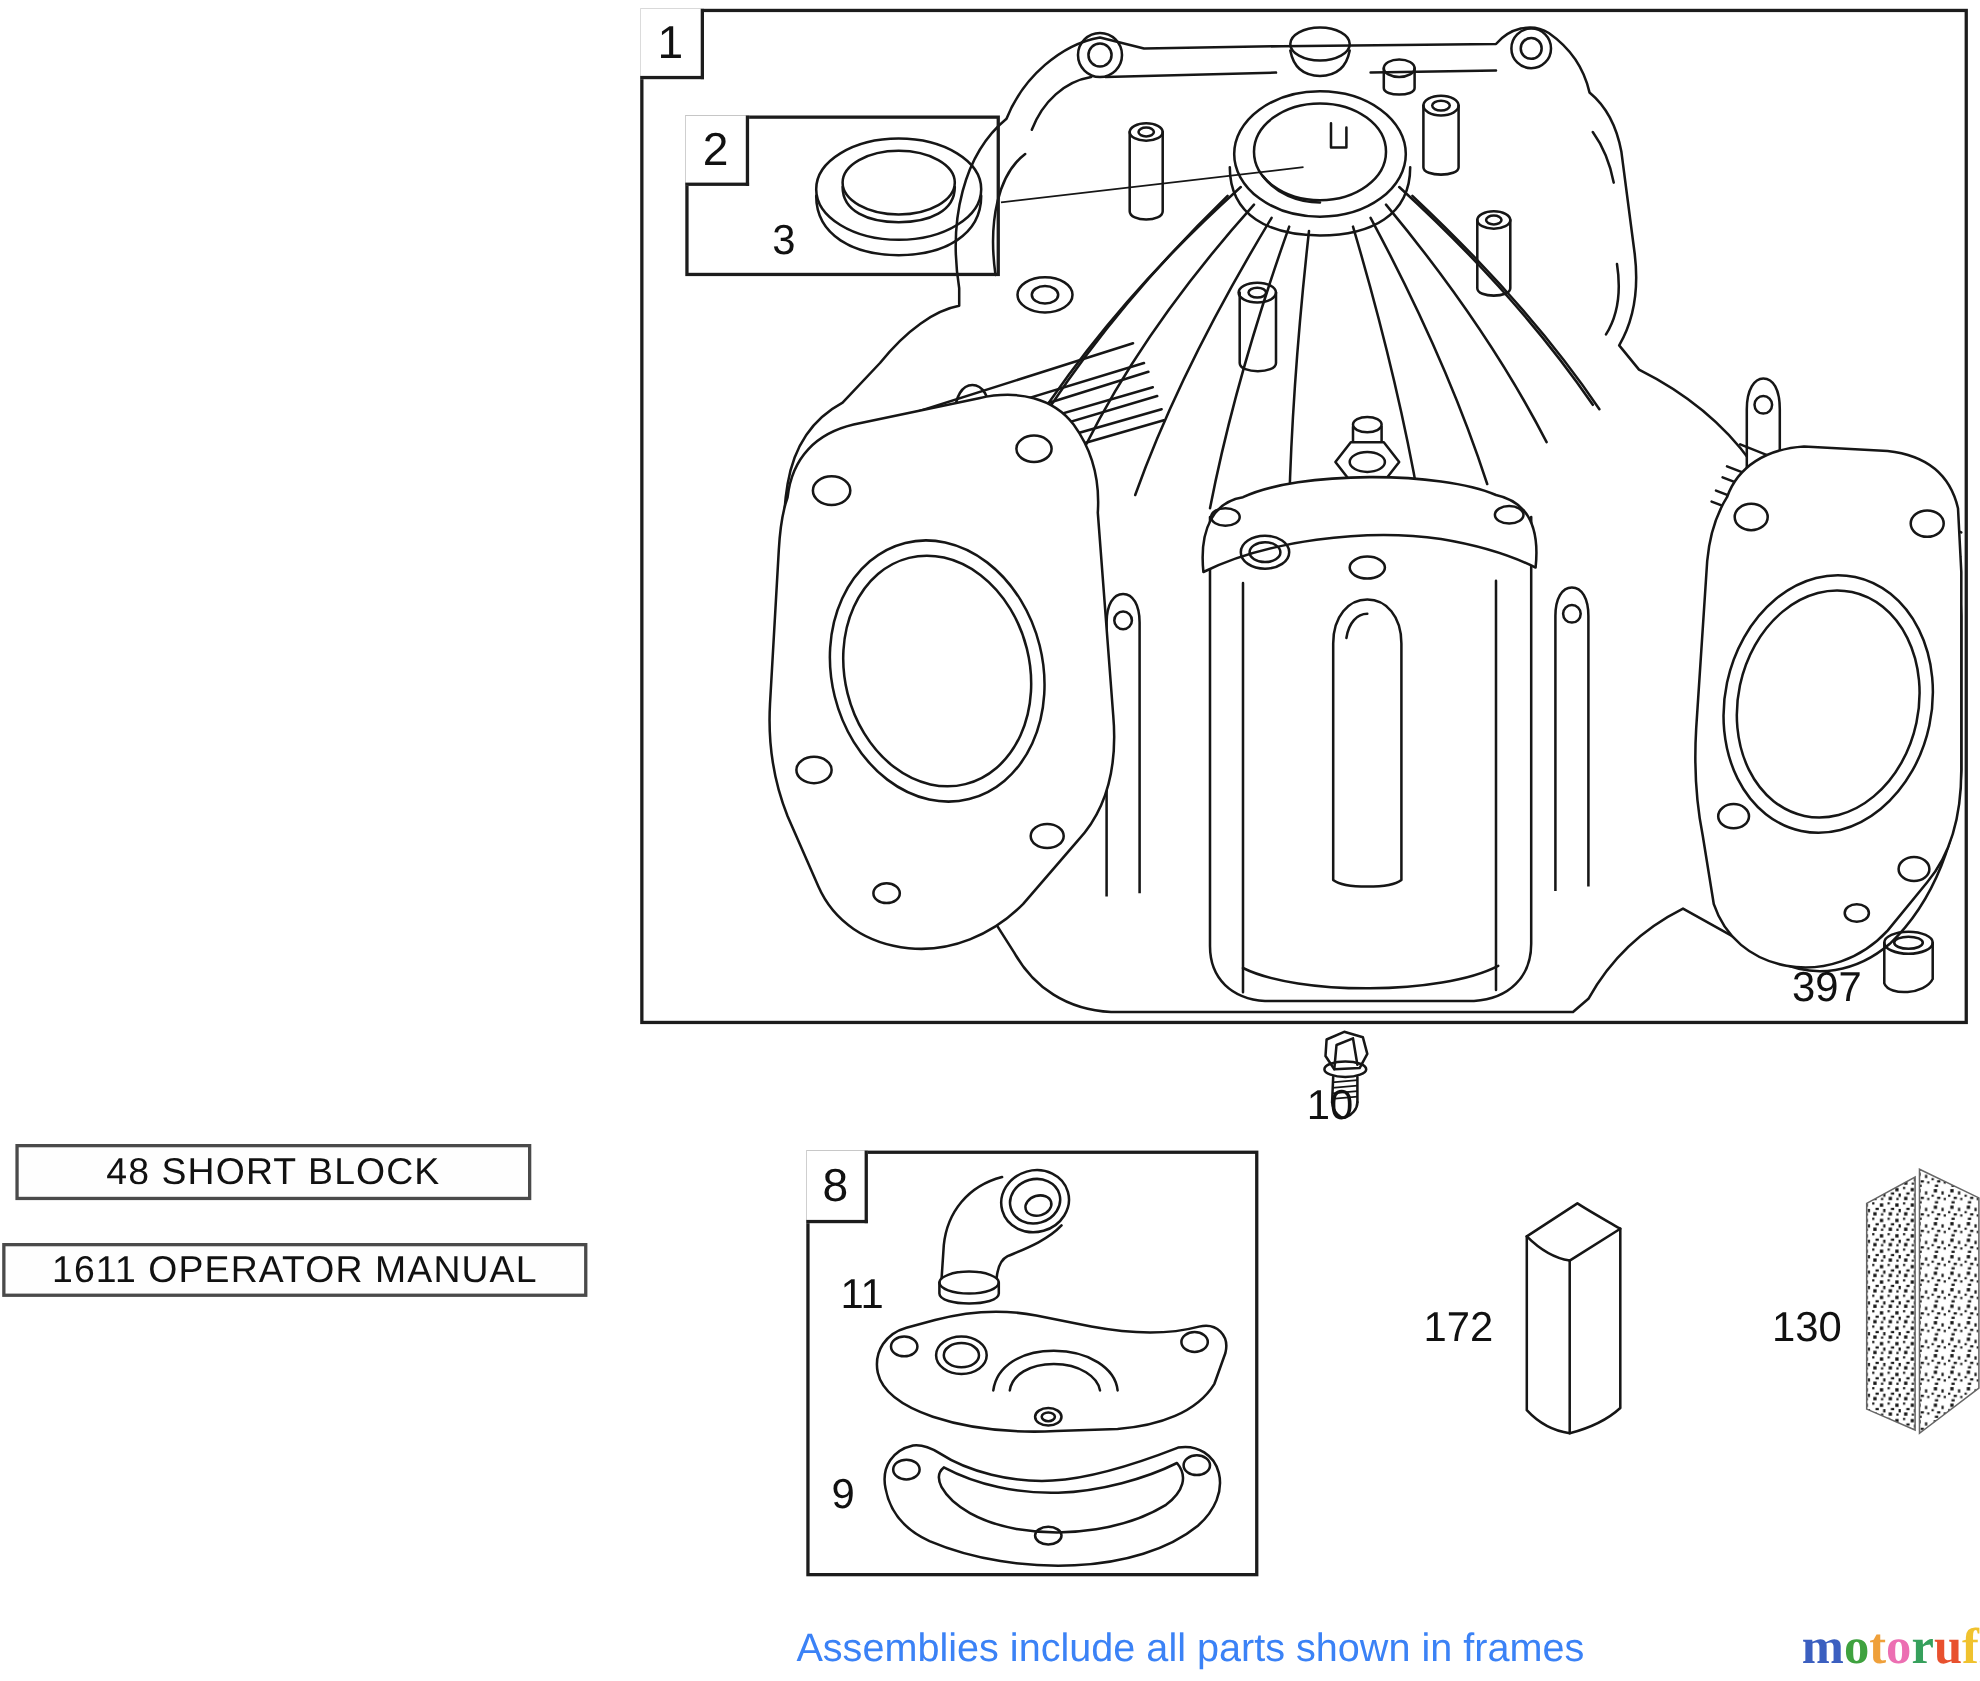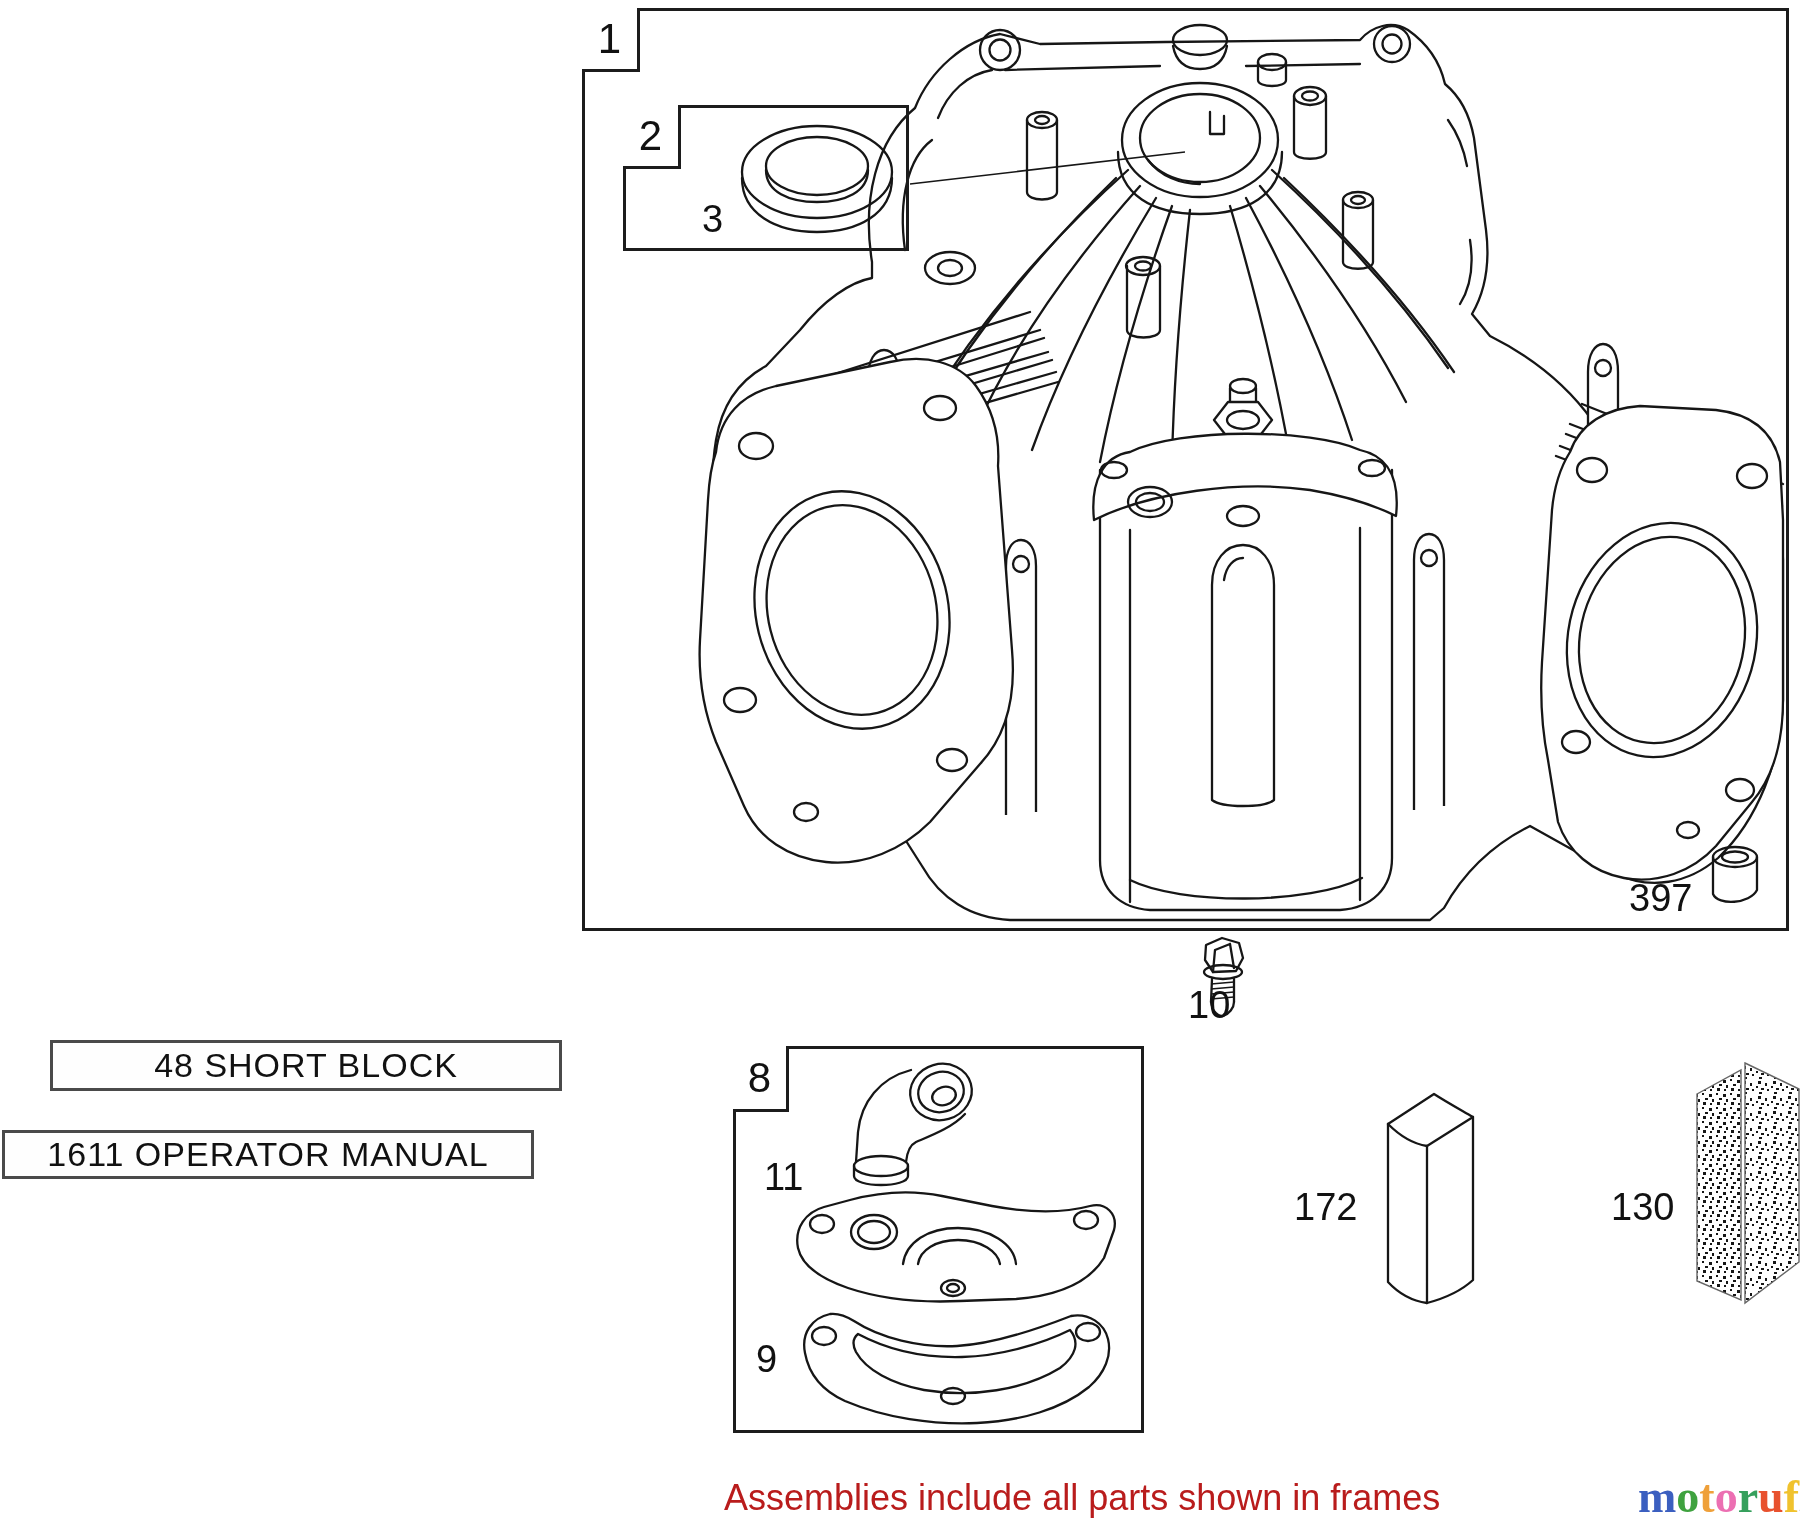--- a/index.html
+++ b/index.html
@@ -7,21 +7,21 @@
           font-family:"Liberation Sans",sans-serif;color:#111;overflow:hidden;}
   .artwork{position:absolute;left:0;top:0;width:1800px;height:1528px;}
   .frame{position:absolute;border:3px solid #1c1c1c;background:transparent;box-sizing:border-box;}
   .corner-label{position:absolute;background:#fff;border-right:3px solid #1c1c1c;border-bottom:3px solid #1c1c1c;
                 box-sizing:border-box;display:flex;align-items:center;justify-content:center;
                 font-size:42px;color:#111;}
   .part-num{position:absolute;font-size:38px;color:#111;white-space:nowrap;}
   .callout-box{position:absolute;border:3px solid #4a4a4a;box-sizing:border-box;background:#fefefe;
                display:flex;align-items:center;justify-content:center;font-size:34px;
                letter-spacing:1px;color:#111;white-space:nowrap;}
-  .footer-note{position:absolute;font-size:36px;color:#b91c1c;white-space:nowrap;}
+  .footer-note{position:absolute;font-size:36px;color:#3b82f6;white-space:nowrap;}
   .logo{position:absolute;font-family:"Liberation Serif",serif;font-weight:bold;white-space:nowrap;}
   .logo .lt{font-size:46px;line-height:1;}
   .logo .de{font-size:18px;font-weight:bold;}
   svg .ln{stroke:#161616;stroke-width:2.3;fill:none;stroke-linecap:round;stroke-linejoin:round;}
   svg .lw{stroke:#161616;stroke-width:2.3;fill:#ffffff;stroke-linejoin:round;}
   svg .thin{stroke:#161616;stroke-width:1.6;fill:none;}
   svg .speck{stroke:#666;stroke-width:1.4;}
 </style>
 </head>
 <body>
@@ -253,21 +253,21 @@
   </div>
 
   <div class="part-num" style="left:702px;top:198px;">3</div>
   <div class="part-num" style="left:1629px;top:877px;">397</div>
   <div class="part-num" style="left:1188px;top:984px;">10</div>
   <div class="part-num" style="left:764px;top:1122px;margin-top:34px;">11</div>
   <div class="part-num" style="left:756px;top:1338px;">9</div>
   <div class="part-num" style="left:1294px;top:1186px;">172</div>
   <div class="part-num" style="left:1611px;top:1186px;">130</div>
 
-  <div class="callout-box" style="left:50px;top:1040px;width:512px;height:51px;">
+  <div class="callout-box" style="left:14px;top:1040px;width:469px;height:51px;">
     <span>48 SHORT BLOCK</span>
   </div>
   <div class="callout-box" style="left:2px;top:1130px;width:532px;height:49px;">
     <span>1611 OPERATOR MANUAL</span>
   </div>
 
   <div class="footer-note" style="left:724px;top:1477px;">Assemblies include all parts shown in frames</div>
 
   <div class="logo" style="left:1638px;top:1474px;">
     <span class="lt" style="color: rgb(59, 95, 192);">m</span><span class="lt" style="color: rgb(63, 162, 63);">o</span><span class="lt" style="color: rgb(239, 160, 58);">t</span><span class="lt" style="color: rgb(236, 111, 178);">o</span><span class="lt" style="color: rgb(54, 160, 92);">r</span><span class="lt" style="color: rgb(232, 81, 46);">u</span><span class="lt" style="color: rgb(240, 194, 46);">f</span><span class="de" style="color: rgb(60, 60, 60);">.de</span>

